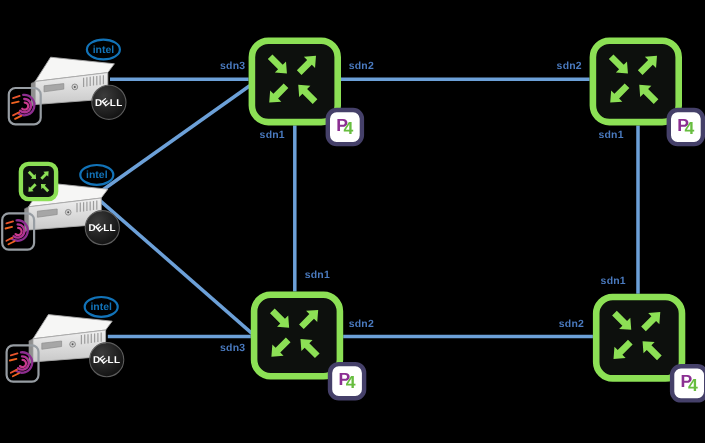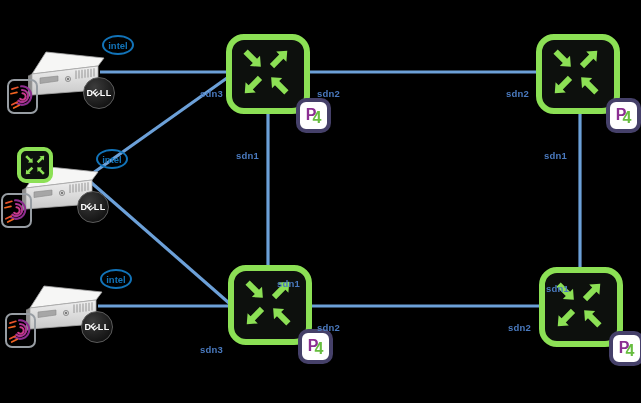--- a/index.html
+++ b/index.html
@@ -1,36 +1,36 @@
 <!DOCTYPE html>
 <html><head>
 <meta charset="utf-8">
 <style>
   html,body{margin:0;padding:0;background:#000;}
   .canvas{position:relative;width:641px;height:403px;background:#000;overflow:hidden;
           font-family:"Liberation Sans", sans-serif;}
   #links-svg{position:absolute;left:0;top:0;z-index:1;}
   #labels-layer{position:absolute;left:0;top:0;width:100%;height:100%;z-index:3;pointer-events:none;}
-  .port-label{position:absolute;color:#4a7abf;font-size:9.5px;font-weight:bold;letter-spacing:.2px;margin-top:33px;}
+  .port-label{position:absolute;color:#4a7abf;font-size:9.5px;font-weight:bold;letter-spacing:.2px;}
   #nodes-layer{position:absolute;left:0;top:0;width:100%;height:100%;z-index:2;}
 
   
   .switch-node{position:absolute;width:84px;height:80px;background:#0d100d;
                border:6px solid #8ce055;border-radius:18px;box-sizing:border-box;}
   .switch-arrows{position:absolute;left:2px;top:2px;width:64px;height:60px;}
   .p4-badge{position:absolute;left:64px;top:58px;width:35px;height:35px;background:#fff;
             border:4px solid #454069;border-radius:10px;box-sizing:border-box;
             display:flex;align-items:center;justify-content:center;font-weight:bold;font-size:16px;line-height:1;}
   .p4-p{color:#8b2f92;position:relative;top:-1px;}
   .p4-4{color:#67bd3f;margin-left:-4px;position:relative;top:2px;}
 
   
   .server-node{position:absolute;width:80px;height:50px;}
   .server-body{position:absolute;left:0;top:0;width:80px;height:50px;}
-  .intel-badge{position:absolute;left:74px;top:-13px;width:32px;height:20px;
+  .intel-badge{position:absolute;left:50px;top:-13px;width:32px;height:20px;
                border:2.5px solid #1273b8;border-radius:50%;box-sizing:border-box;
                color:#1273b8;font-size:9.5px;font-weight:bold;
                display:flex;align-items:center;justify-content:center;}
   .dell-badge{position:absolute;left:55px;top:29px;width:32px;height:32px;border-radius:50%;
               background:radial-gradient(circle at 35% 30%,#3c3c3c,#141414 75%);
               border:1.5px solid #5c5c5c;box-sizing:border-box;color:#fff;font-size:9px;font-weight:bold;
               display:flex;align-items:center;justify-content:center;letter-spacing:.4px;}
   .dell-e{display:inline-block;transform:rotate(-40deg);}
   .trex-badge{position:absolute;left:-21px;top:31px;width:31px;height:35px;
               border:2px solid #979da3;border-radius:7px;box-sizing:border-box;}

